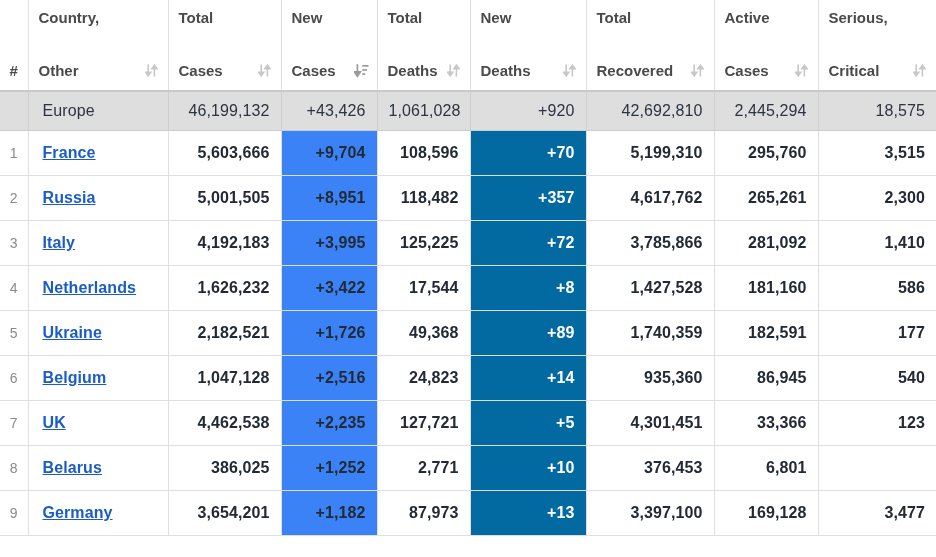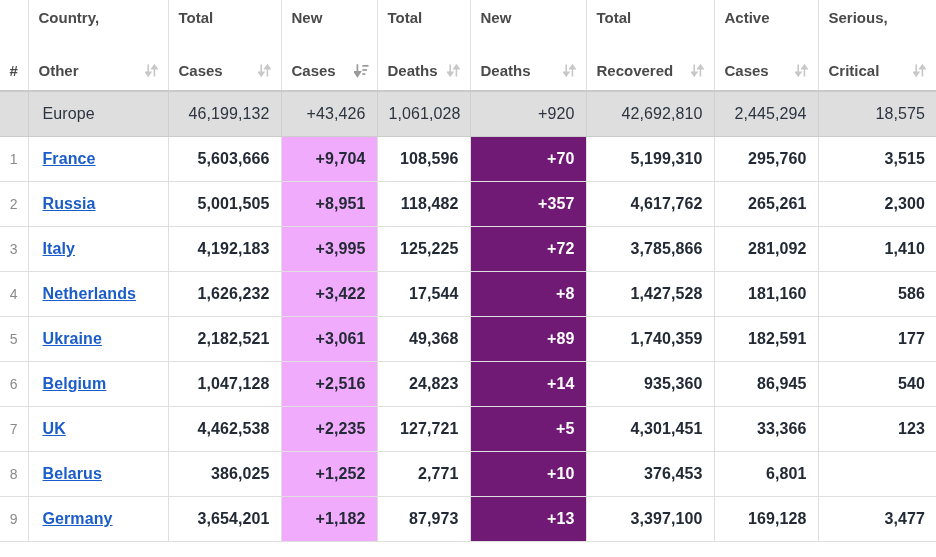--- a/index.html
+++ b/index.html
@@ -124,32 +124,32 @@
   }
 
   
   tr.agg td {
     background: #dedede;
     font-weight: normal;
     color: #2b3440;
     border-top: 2px solid #b6b6b6;
     border-bottom: 1px solid #cccccc;
     border-left-color: #cfcfcf;
-    height: 46px;
+    height: 40px;
     font-size: 16px;
   }
   tr.agg td.col-name {
     font-weight: normal;
     color: #2b3440;
   }
 
   
-  td.hl-yellow { background: #f0abfc; }
+  td.hl-yellow { background: #3b82f6; }
   td.hl-red {
-    background: #701a75;
+    background: #0369a1;
     color: #ffffff;
   }
   tr.agg td.hl-yellow,
   tr.agg td.hl-red {
     background: #dedede;
     color: #2b3440;
     margin-top: 36px;
   }
 </style>
 </head>
@@ -363,21 +363,21 @@
       <td class="hl-red">+8</td>
       <td>1,427,528</td>
       <td>181,160</td>
       <td>586</td>
     </tr>
 
     <tr>
       <td class="col-num">5</td>
       <td class="col-name"><a href="#">Ukraine</a></td>
       <td>2,182,521</td>
-      <td class="hl-yellow">+3,061</td>
+      <td class="hl-yellow">+1,726</td>
       <td>49,368</td>
       <td class="hl-red">+89</td>
       <td>1,740,359</td>
       <td>182,591</td>
       <td>177</td>
     </tr>
 
     <tr>
       <td class="col-num">6</td>
       <td class="col-name"><a href="#">Belgium</a></td>

